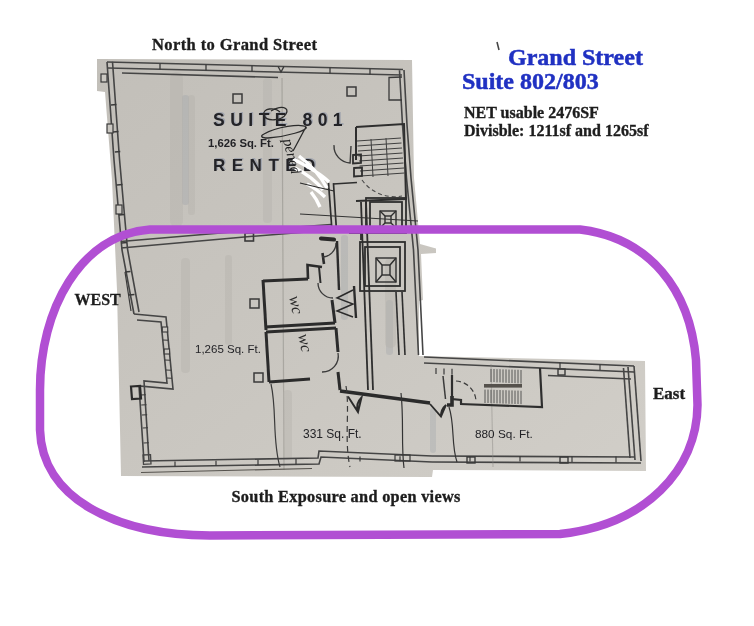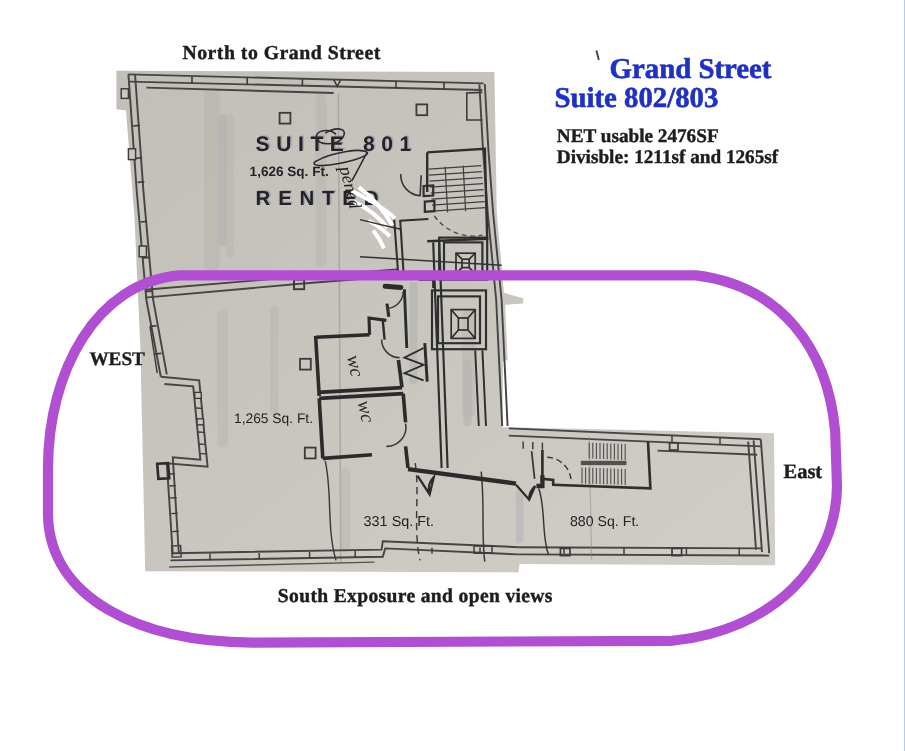--- a/index.html
+++ b/index.html
@@ -1,16 +1,16 @@
 <!DOCTYPE html>
 <html><head>
 <meta charset="utf-8">
 <style>
   html,body{margin:0;padding:0;background:#ffffff;}
-  #stage{position:relative;width:754px;height:626px;background:#1d4ed8;overflow:hidden;}
+  #stage{position:relative;width:754px;height:626px;background:#7dd3fc;overflow:hidden;}
   svg{position:absolute;top:0;left:0;}
 </style>
 </head>
 <body>
 <div id="stage">
 <svg width="754" height="626" viewBox="0 0 754 626" xmlns="http://www.w3.org/2000/svg">
 <defs>
   <linearGradient id="paper" x1="0" y1="0" x2="1" y2="1">
     <stop offset="0" stop-color="#c2bfb9"></stop>
     <stop offset="0.5" stop-color="#c9c6c0"></stop>

